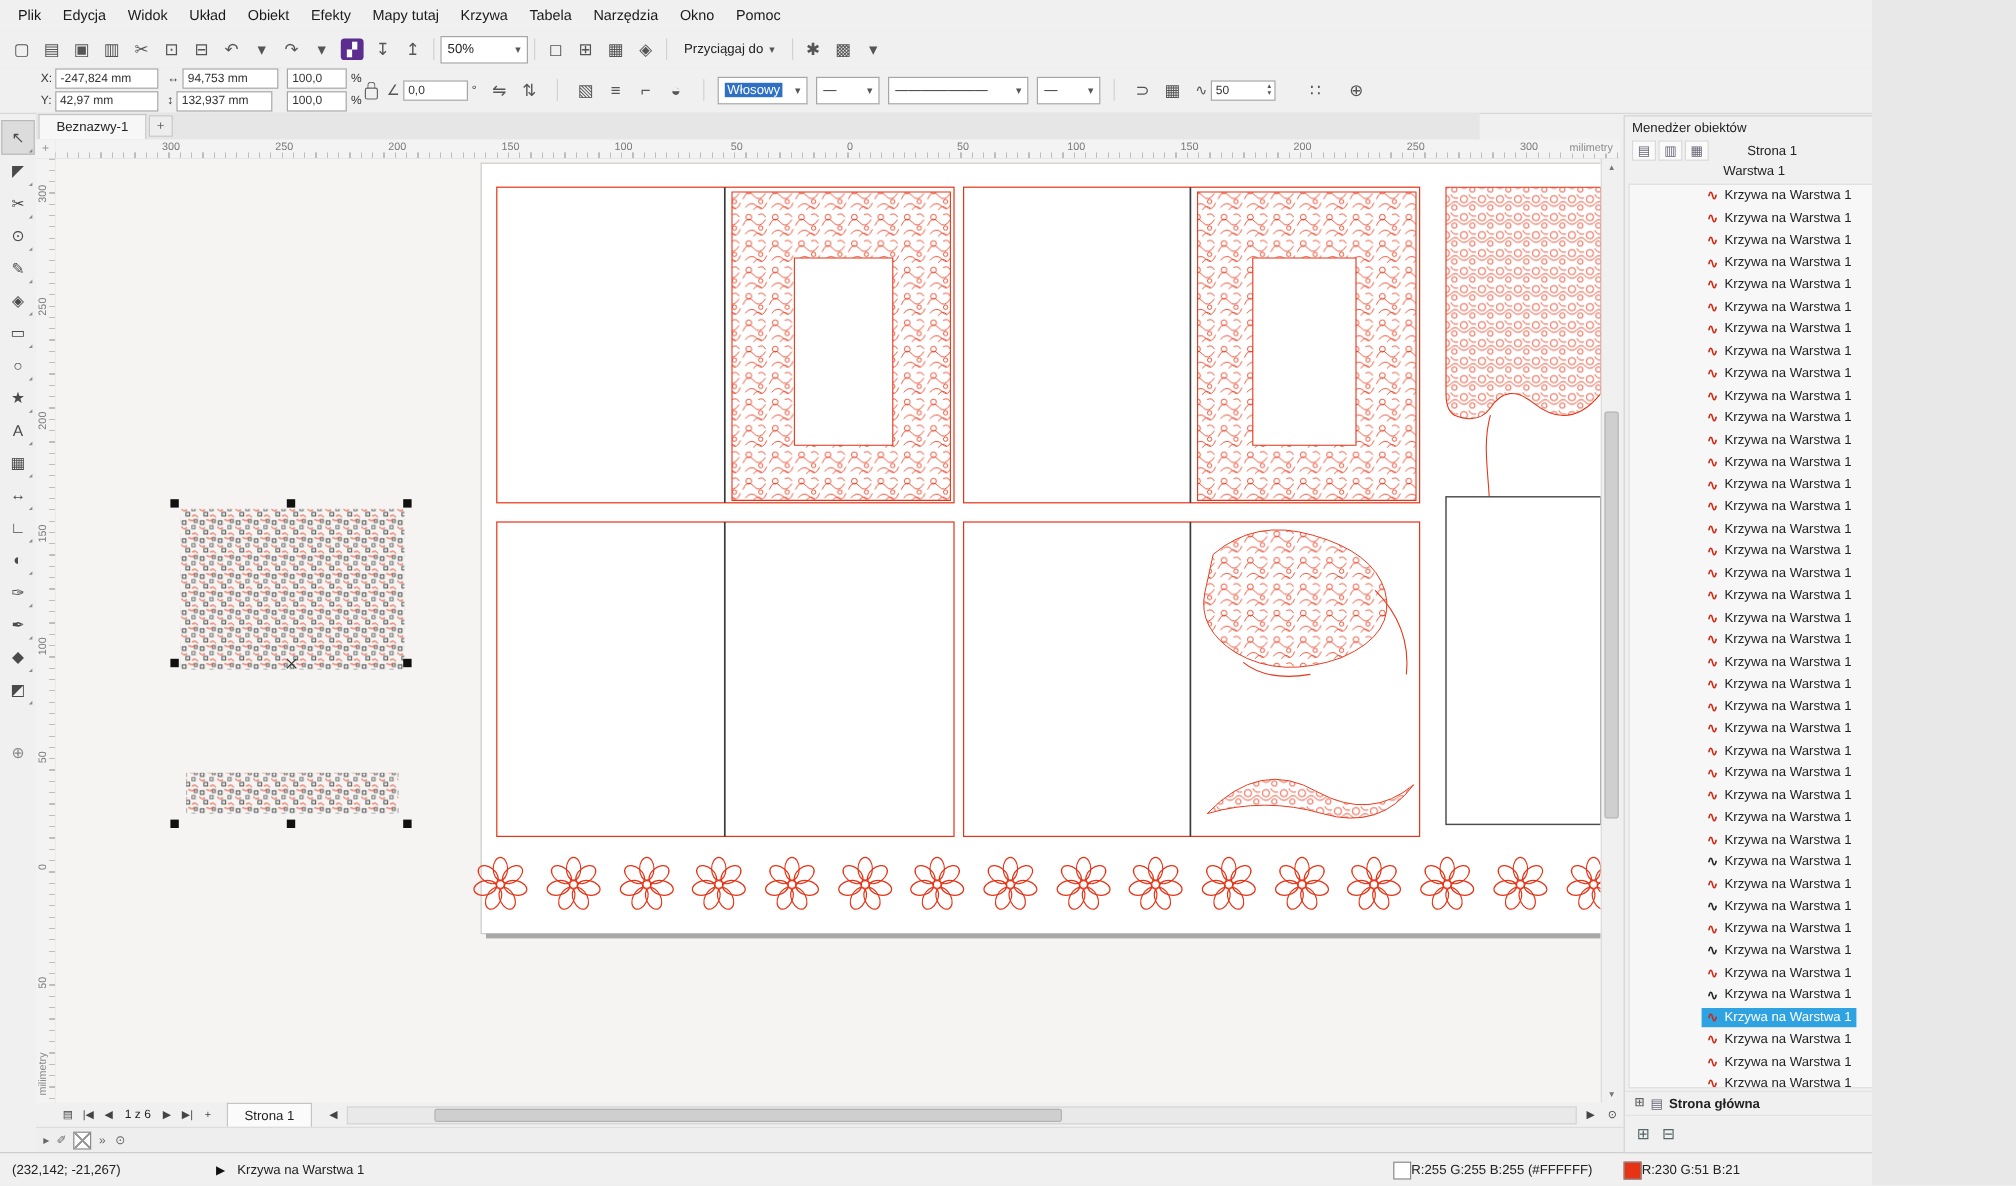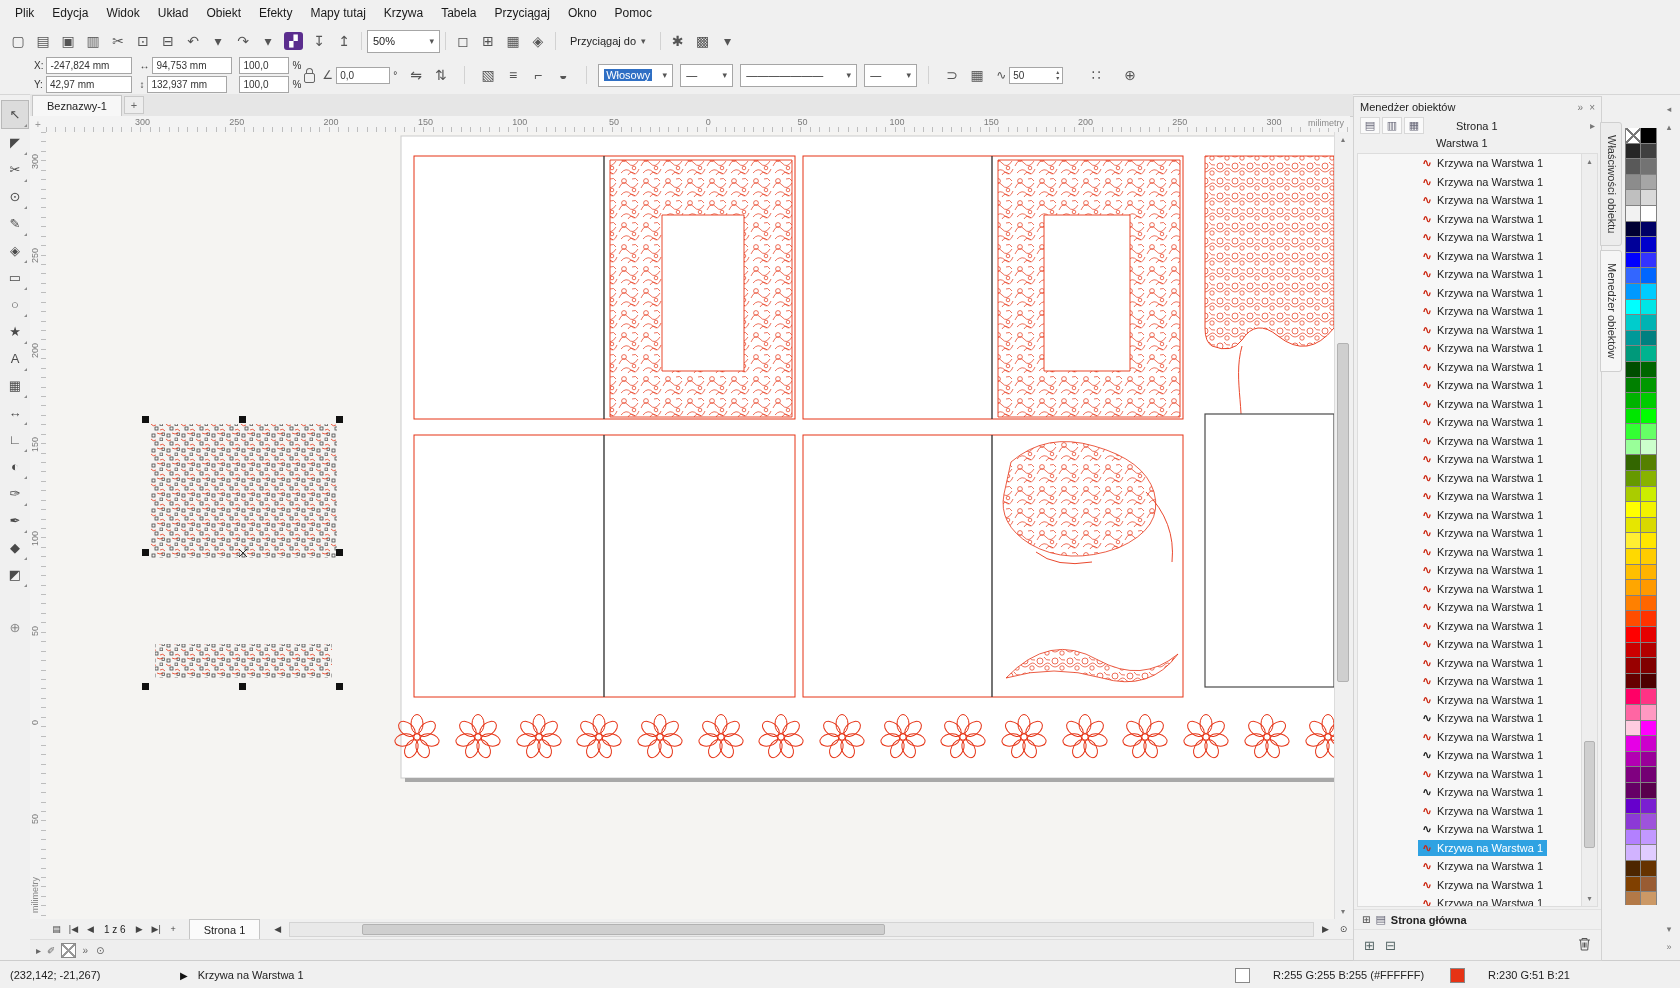--- a/index.html
+++ b/index.html
@@ -1,17 +1,17 @@
 <!DOCTYPE html>
 <html><head>
 <meta charset="utf-8">
 <style>
   html,body{margin:0;padding:0;}
   body{font-family:"Liberation Sans","DejaVu Sans",sans-serif;font-size:11px;color:#222;background:#e8e8e8;}
-  #app{position:relative;width:1680px;height:988px;background:#f0f0f0;overflow:hidden;}
+  #app{position:relative;width:1560px;height:988px;background:#f0f0f0;overflow:hidden;}
   .abs{position:absolute;}
 
   
   #menubar{left:0;right:0;top:0;height:26px;display:flex;align-items:center;padding-left:6px;background:#f0f0f0;border-bottom:1px solid #e2e2e2;}
   .menu-item{padding:5px 9px;font-size:12px;color:#1a1a1a;cursor:default;}
 
   
   #stdbar{left:0;right:0;top:26px;height:30px;display:flex;align-items:center;gap:1px;padding-left:6px;background:#f0f0f0;border-bottom:1px solid #dedede;}
   .tbico{width:24px;height:22px;display:flex;align-items:center;justify-content:center;font-size:14px;color:#555;cursor:default;}
   .tbico.accent{color:#fff;background:#5b2d8e;border-radius:3px;width:19px;height:18px;font-size:11px;margin:0 3px;}
@@ -76,21 +76,21 @@
   .miniico{color:#666;font-size:10px;}
   .nocolor{width:13px;height:13px;border:1px solid #888;background:
     linear-gradient(45deg,transparent 45%,#999 45%,#999 55%,transparent 55%),
     linear-gradient(-45deg,transparent 45%,#999 45%,#999 55%,transparent 55%),#fff;}
 
   
   #statusbar{left:0;right:0;top:960px;height:28px;background:#f0f0f0;border-top:1px solid #cdcdcd;display:flex;align-items:center;font-size:11px;padding:0 10px;gap:10px;}
   .coords{width:160px;}
   .objico{color:#111;font-size:10px;}
   .swatch{width:13px;height:13px;border:1px solid #888;display:inline-block;}
-  .sgrp{display:flex;align-items:center;gap:23px;}
+  .sgrp{display:flex;align-items:center;gap:0;}
   #statusbar .rightgrp{margin-left:auto;margin-right:100px;display:flex;align-items:center;gap:26px;}
 
   
   #docker{left:1353px;top:96px;width:247px;height:863px;background:#f0f0f0;border:1px solid #d2d2d2;display:flex;flex-direction:column;}
   #om-header{height:20px;display:flex;align-items:center;padding:0 6px;font-size:11px;color:#222;gap:6px;}
   #om-header .sp{flex:1;}
   .hdrbtn{color:#777;font-size:10px;cursor:default;}
   .om-row{display:flex;align-items:center;height:17px;padding:0 6px;font-size:11px;gap:4px;}
   .om-tbico{width:18px;height:15px;display:flex;align-items:center;justify-content:center;font-size:11px;color:#667;border:1px solid #d8d8d8;background:#fafafa;}
   .om-row .sp{flex:1;}
@@ -134,21 +134,21 @@
   <div id="menubar" class="abs">
       <div class="menu-item">Plik</div>
       <div class="menu-item">Edycja</div>
       <div class="menu-item">Widok</div>
       <div class="menu-item">Układ</div>
       <div class="menu-item">Obiekt</div>
       <div class="menu-item">Efekty</div>
       <div class="menu-item">Mapy tutaj</div>
       <div class="menu-item">Krzywa</div>
       <div class="menu-item">Tabela</div>
-      <div class="menu-item">Przyciągaj</div>
+      <div class="menu-item">Narzędzia</div>
       <div class="menu-item">Okno</div>
       <div class="menu-item">Pomoc</div>
     </div>
 
   <div id="stdbar" class="abs">
     <span style="display:flex;align-items:center;gap:1px;">
         <span class="tbico">▢</span>
         <span class="tbico">▤</span>
         <span class="tbico">▣</span>
         <span class="tbico">▥</span>

